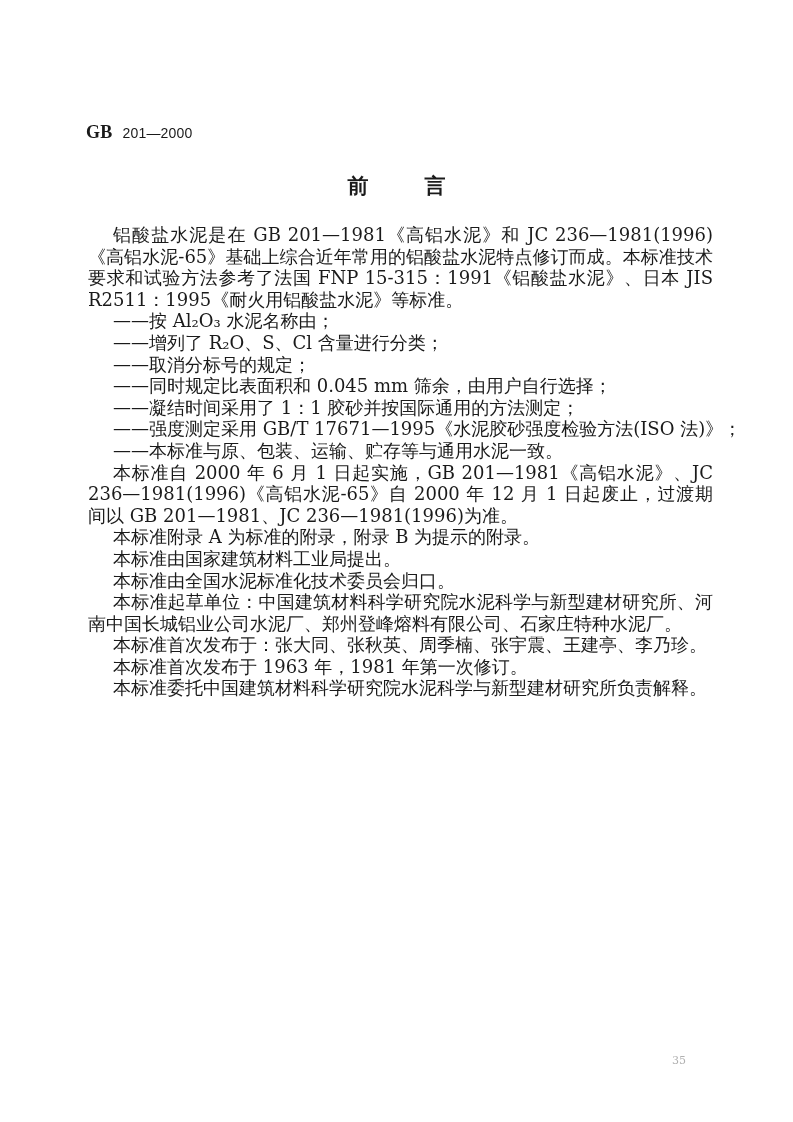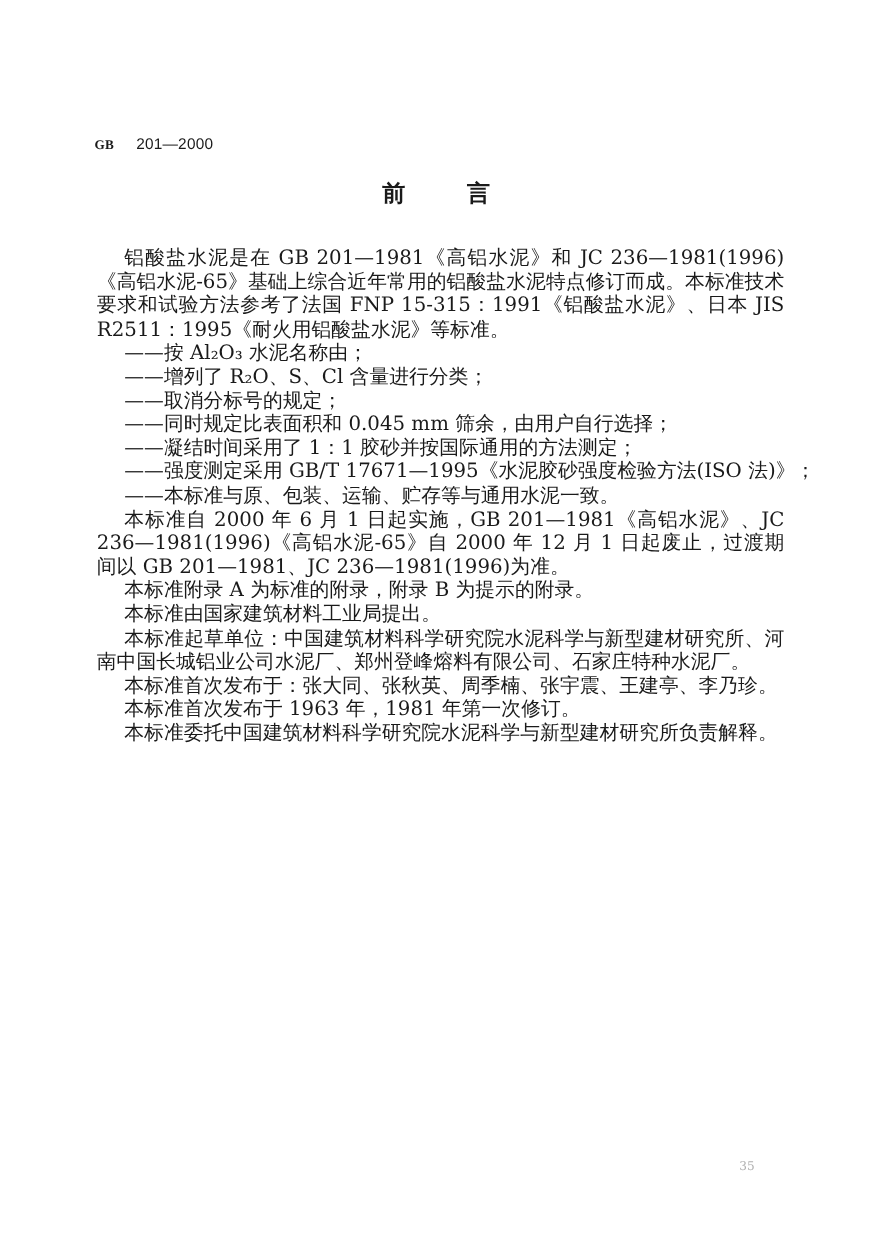--- a/index.html
+++ b/index.html
@@ -19,28 +19,28 @@
       position: absolute;
       left: 86px;
       top: 122px;
       font-family: "Liberation Sans", "DejaVu Sans", sans-serif;
       font-size: 14px;
       letter-spacing: 0.2px;
     }
     .doc-code .gb {
       font-family: "Liberation Serif", serif;
       font-weight: bold;
-      font-size: 12px;
-      margin-right: 20px;
+      font-size: 18px;
+      margin-right: 10px;
     }
     .title {
       position: absolute;
       left: 0;
       width: 793px;
-      top: 162px;
+      top: 172px;
       text-align: center;
       font-family: "DejaVu Sans", sans-serif;
       font-weight: bold;
       font-size: 21px;
       letter-spacing: 56px;
       padding-left: 56px;
       box-sizing: border-box;
     }
     .content {
       position: absolute;
@@ -82,19 +82,20 @@
   <p class="item">——按 Al₂O₃ 水泥名称由；</p>
   <p class="item">——增列了 R₂O、S、Cl 含量进行分类；</p>
   <p class="item">——取消分标号的规定；</p>
   <p class="item">——同时规定比表面积和 0.045 mm 筛余，由用户自行选择；</p>
   <p class="item">——凝结时间采用了 1：1 胶砂并按国际通用的方法测定；</p>
   <p class="item">——强度测定采用 GB/T 17671—1995《水泥胶砂强度检验方法(ISO 法)》；</p>
   <p class="item">——本标准与原、包装、运输、贮存等与通用水泥一致。</p>
   <p class="para">本标准自 2000 年 6 月 1 日起实施，GB 201—1981《高铝水泥》、JC 236—1981(1996)《高铝水泥-65》自 2000 年 12 月 1 日起废止，过渡期间以 GB 201—1981、JC 236—1981(1996)为准。</p>
   <p class="para">本标准附录 A 为标准的附录，附录 B 为提示的附录。</p>
   <p class="para">本标准由国家建筑材料工业局提出。</p>
+  <p class="para">本标准由全国水泥标准化技术委员会归口。</p>
   <p class="para">本标准起草单位：中国建筑材料科学研究院水泥科学与新型建材研究所、河南中国长城铝业公司水泥厂、郑州登峰熔料有限公司、石家庄特种水泥厂。</p>
   <p class="para">本标准首次发布于：张大同、张秋英、周季楠、张宇震、王建亭、李乃珍。</p>
   <p class="para">本标准首次发布于 1963 年，1981 年第一次修订。</p>
   <p class="para">本标准委托中国建筑材料科学研究院水泥科学与新型建材研究所负责解释。</p>
 </div>
 
 <div class="page-number">35</div>
 
 </body></html>

